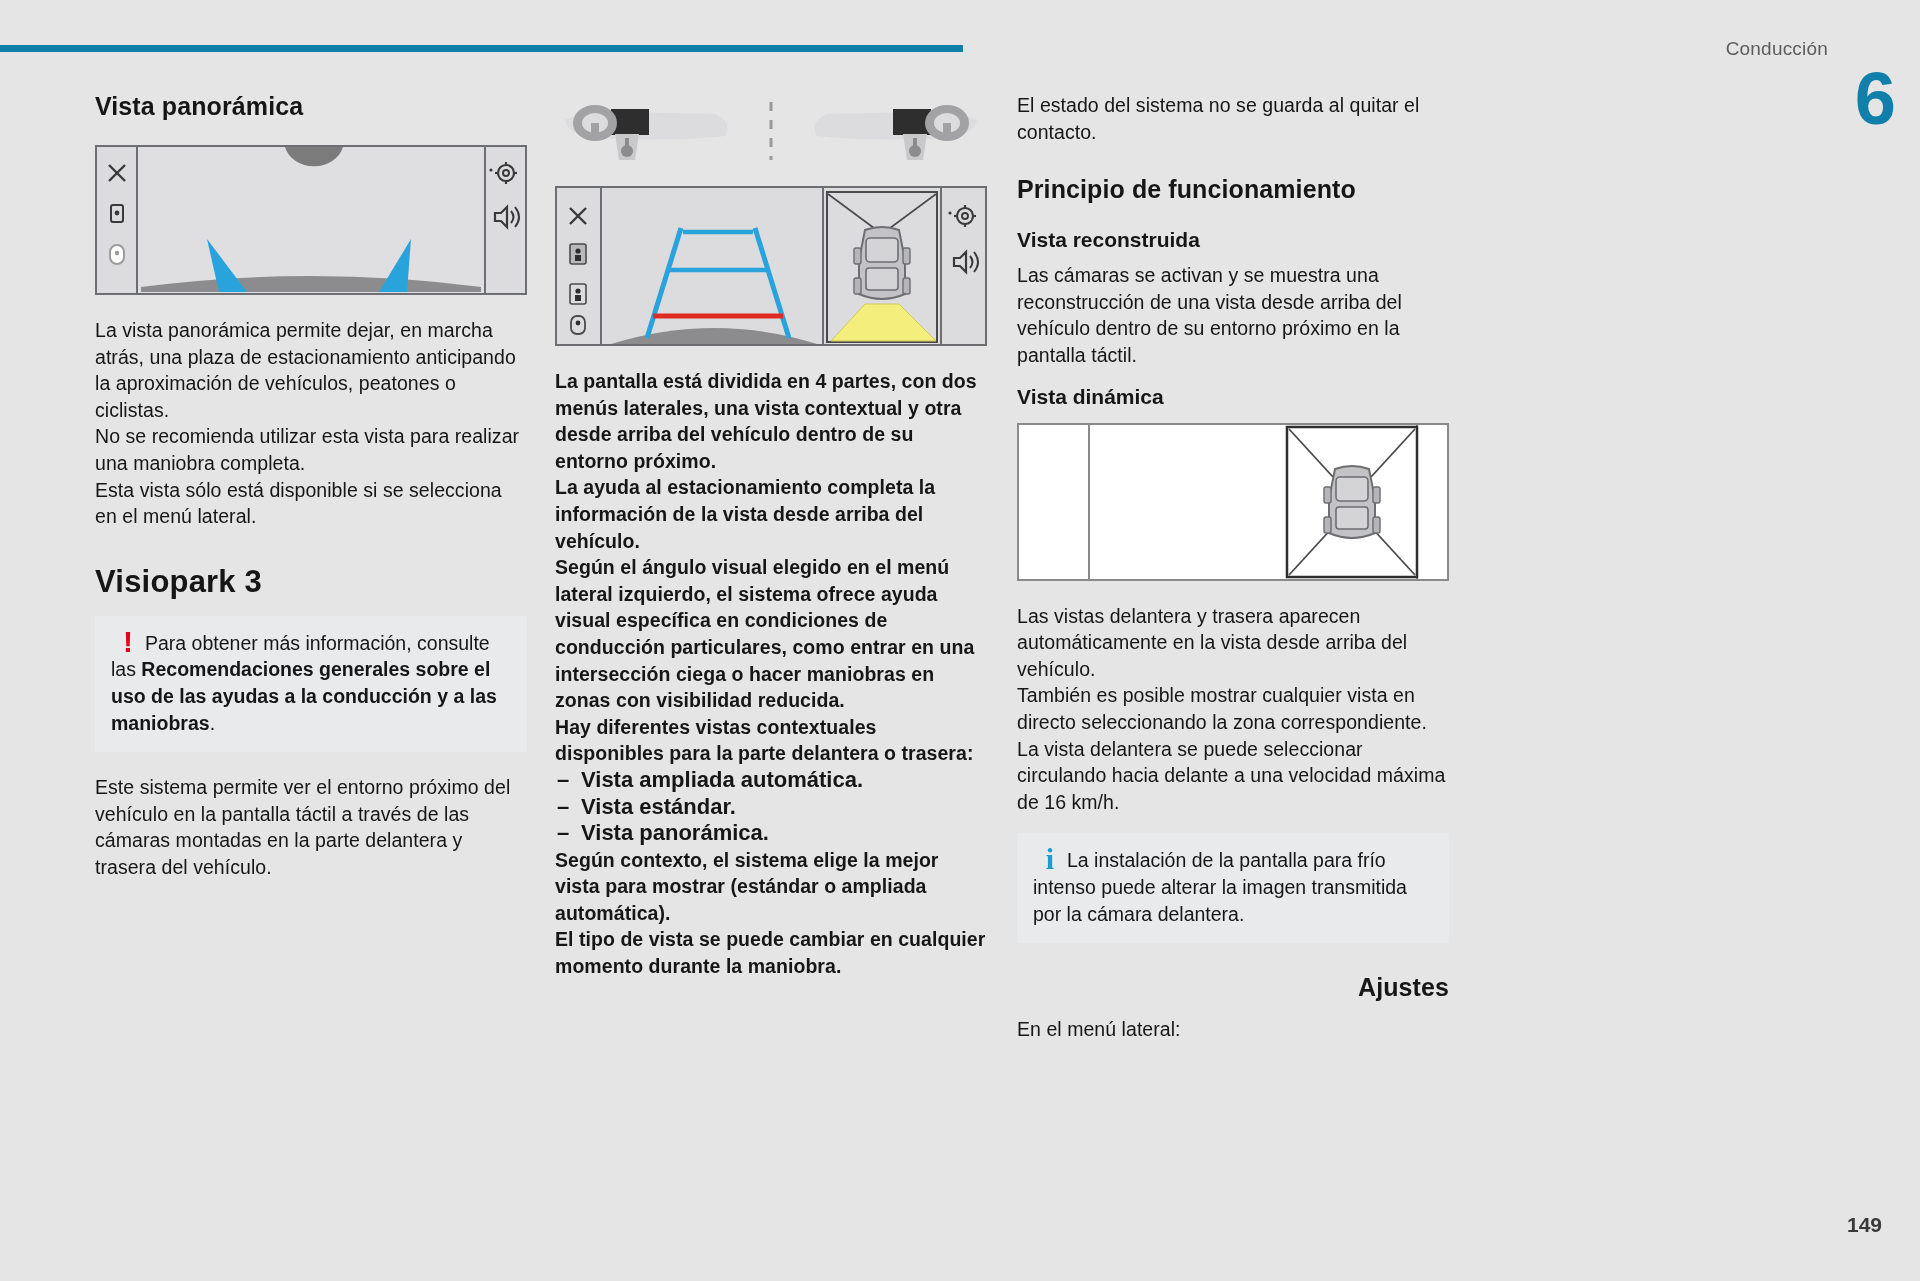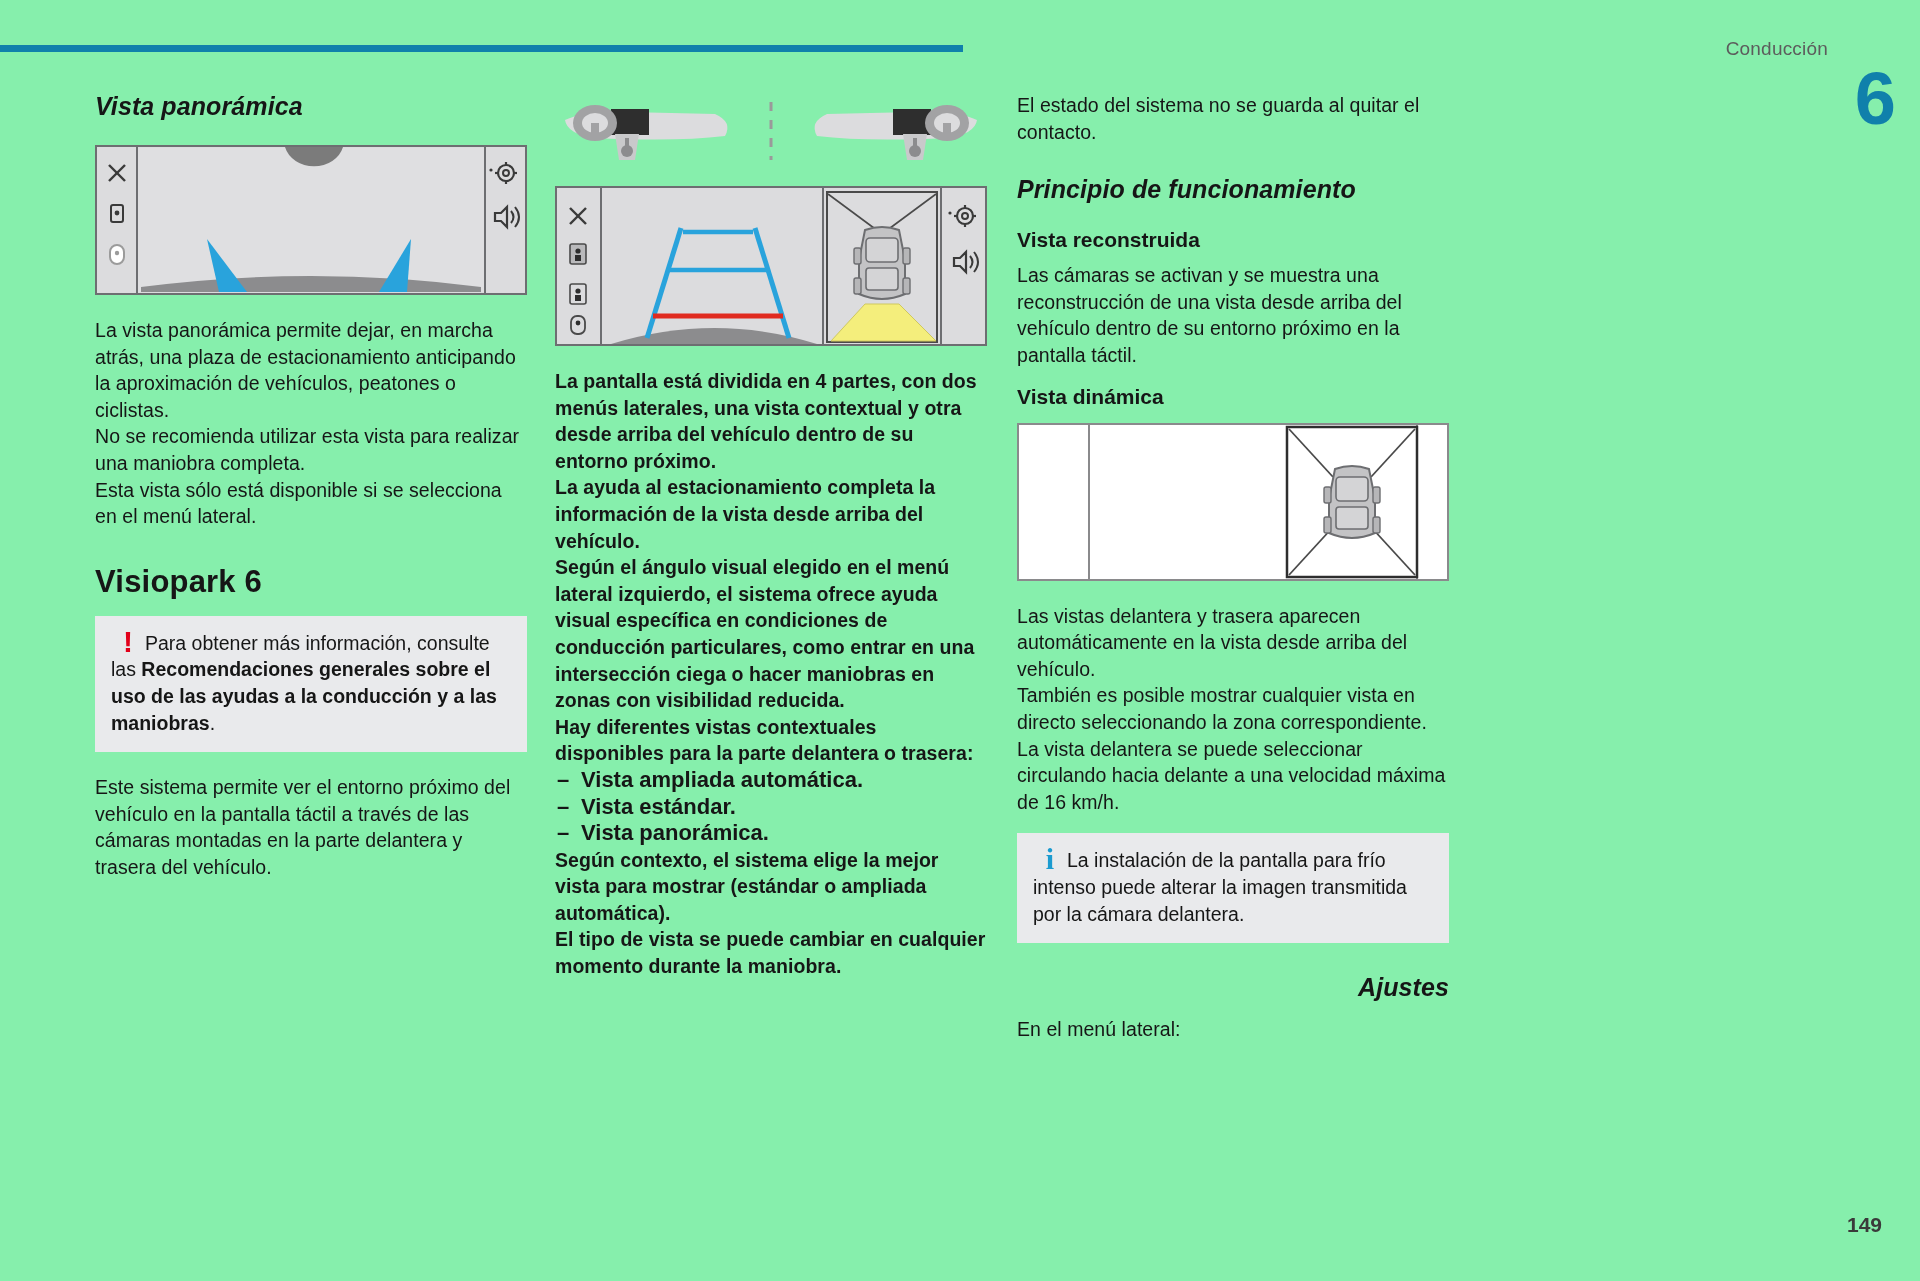--- a/index.html
+++ b/index.html
@@ -13,21 +13,21 @@
     font-family: "Liberation Sans", sans-serif;
     color: #161616;
     position: relative;
     overflow: hidden;
   }
 
   
   .page {
     position: absolute;
     inset: 0;
-    background: #86efac;
+    background: #e5e5e5;
   }
 
   
   .top-rule {
     position: absolute;
     left: 0;
     top: 45px;
     width: 963px;
     height: 7px;
     background: #1080ab;
@@ -71,21 +71,20 @@
   }
   .col-1 { left: 95px;  width: 432px; }
   .col-2 { left: 555px; width: 432px; font-weight: bold; }
   .col-3 { left: 1017px; width: 432px; }
 
   h2.section-title {
     font-size: 25px;
     font-weight: bold;
     margin: 0 0 24px 0;
     letter-spacing: .1px;
-    font-style: italic;
   }
   h1.big-title {
     font-size: 31px;
     font-weight: bold;
     margin: 34px 0 16px 0;
     letter-spacing: .2px;
   }
   h3.sub-title {
     font-size: 21px;
     font-weight: bold;
@@ -219,21 +218,21 @@
           <path d="M 416 66 Q 421 72 416 78" fill="none" stroke="#3a3a3a" stroke-width="2"></path>
           <path d="M 420 62 Q 428 72 420 82" fill="none" stroke="#3a3a3a" stroke-width="2"></path>
         </g>
       </svg>
     </div>
 
     <p class="body">La vista panorámica permite dejar, en marcha atrás, una plaza de estacionamiento anticipando la aproximación de vehículos, peatones o ciclistas.</p>
     <p class="body">No se recomienda utilizar esta vista para realizar una maniobra completa.</p>
     <p class="body">Esta vista sólo está disponible si se selecciona en el menú lateral.</p>
 
-    <h1 class="big-title">Visiopark 6</h1>
+    <h1 class="big-title">Visiopark 3</h1>
 
     <div class="notebox">
       <span class="glyph bang">!</span>
       <span>Para obtener más información, consulte las </span><b>Recomendaciones generales sobre el uso de las ayudas a la conducción y a las maniobras</b><span>.</span>
     </div>
 
     <p class="body">Este sistema permite ver el entorno próximo del vehículo en la pantalla táctil a través de las cámaras montadas en la parte delantera y trasera del vehículo.</p>
   </div>
 
   <div class="col col-2">

